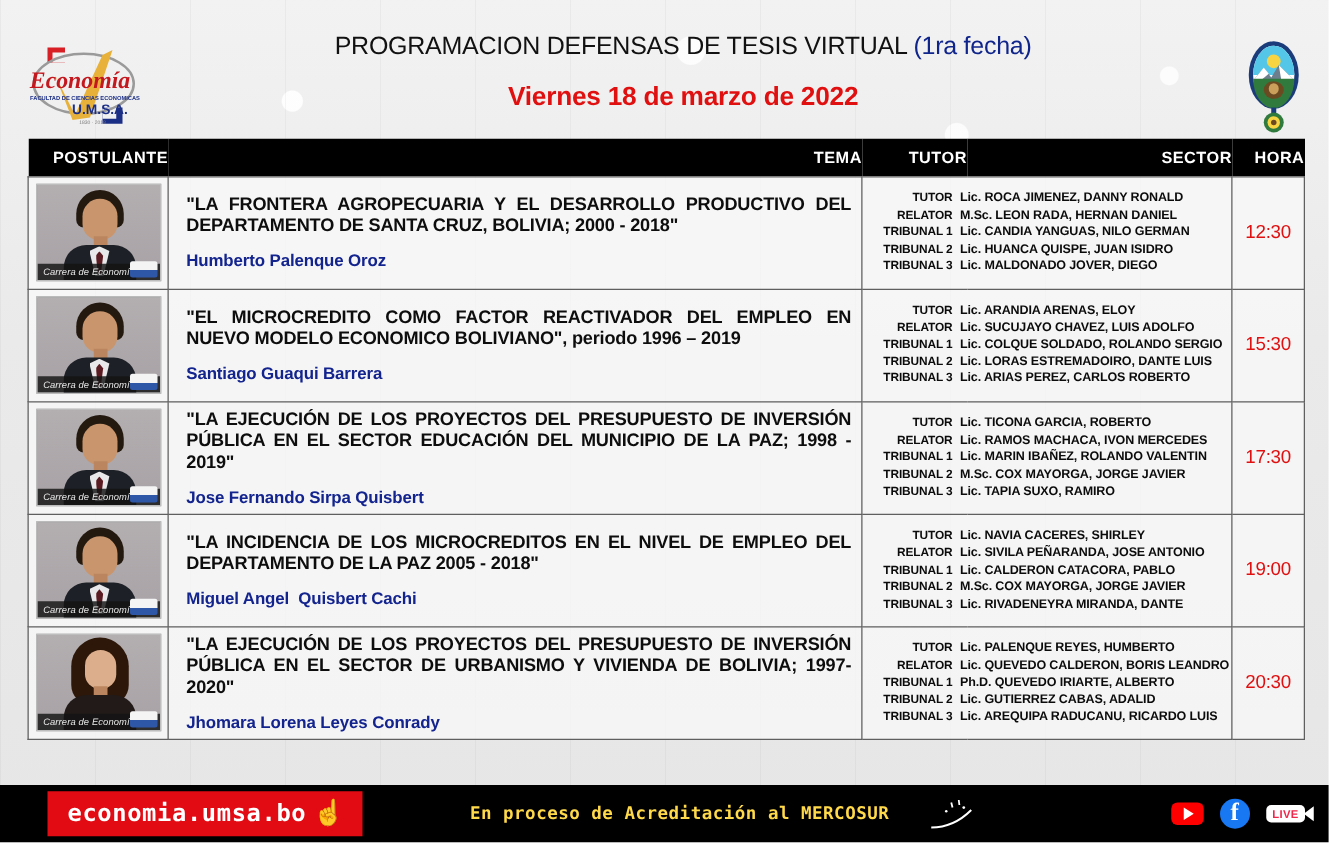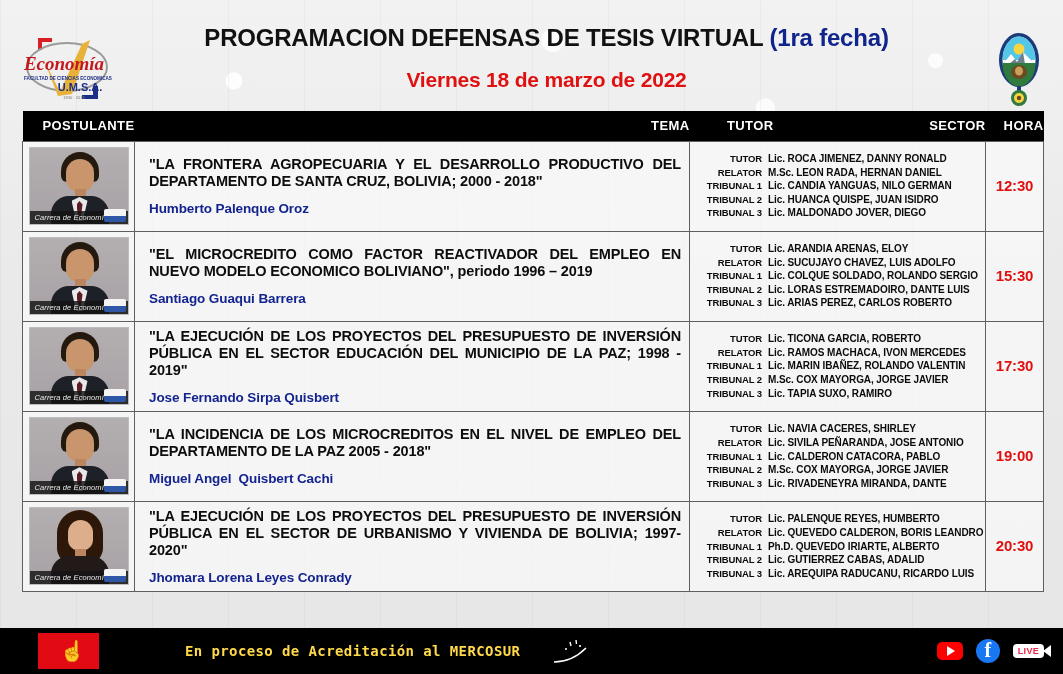--- a/index.html
+++ b/index.html
@@ -36,22 +36,22 @@
     position: absolute; right: 14px; top: 30px;
     width: 60px; height: 80px;
   }
   #title-block {
     width: 100%;
     text-align: center;
     padding-left: 30px;
     padding-top: 6px;
   }
   .title-main {
-    font-size: 24px;
-    font-weight: bold;
+    font-size: 20px;
+    font-weight: normal;
     color: #111111;
     letter-spacing: -0.2px;
     line-height: 1.18;
   }
   .title-main .fecha-tag { color: #10258c; }
   .title-sub {
     font-size: 21px;
     font-weight: bold;
     color: #e01010;
     margin-top: 16px;
@@ -180,21 +180,21 @@
   }
   .doc-list .name {
     font-size: 10px;
     font-weight: bold;
     color: #0b0b0b;
     letter-spacing: -0.1px;
     white-space: nowrap;
   }
   .hora {
     font-size: 15px;
-    font-weight: bold;
+    font-weight: normal;
     color: #e11010;
     letter-spacing: -0.2px;
     margin-top: 46px;
   }
 
   
   #footer {
     position: absolute;
     left: 0; bottom: 0;
     width: 1063px; height: 46px;
@@ -534,20 +534,21 @@
               </div>
             </td>
             <td class="cell-hora"><span class="hora">20:30</span></td>
           </tr>
         </tbody>
     </table>
   </div>
 
   <div id="footer">
     <div class="foot-tab">
+      <span class="foot-url">economia.umsa.bo</span>
       <span class="hand-icon">☝</span>
     </div>
     <div class="foot-mid">En proceso de Acreditación al MERCOSUR</div>
     <svg class="foot-scribble" viewBox="0 0 70 30">
       <path d="M8 26 Q26 26 40 12" stroke="#ffffff" stroke-width="1.6" fill="none"></path>
       <path d="M24 6 L25 10" stroke="#ffffff" stroke-width="1.4"></path>
       <path d="M30 4 L30.5 8" stroke="#ffffff" stroke-width="1.4"></path>
       <circle cx="34" cy="10" r="1.1" fill="#ffffff"></circle>
       <circle cx="20" cy="13" r="1" fill="#ffffff"></circle>
     </svg>

